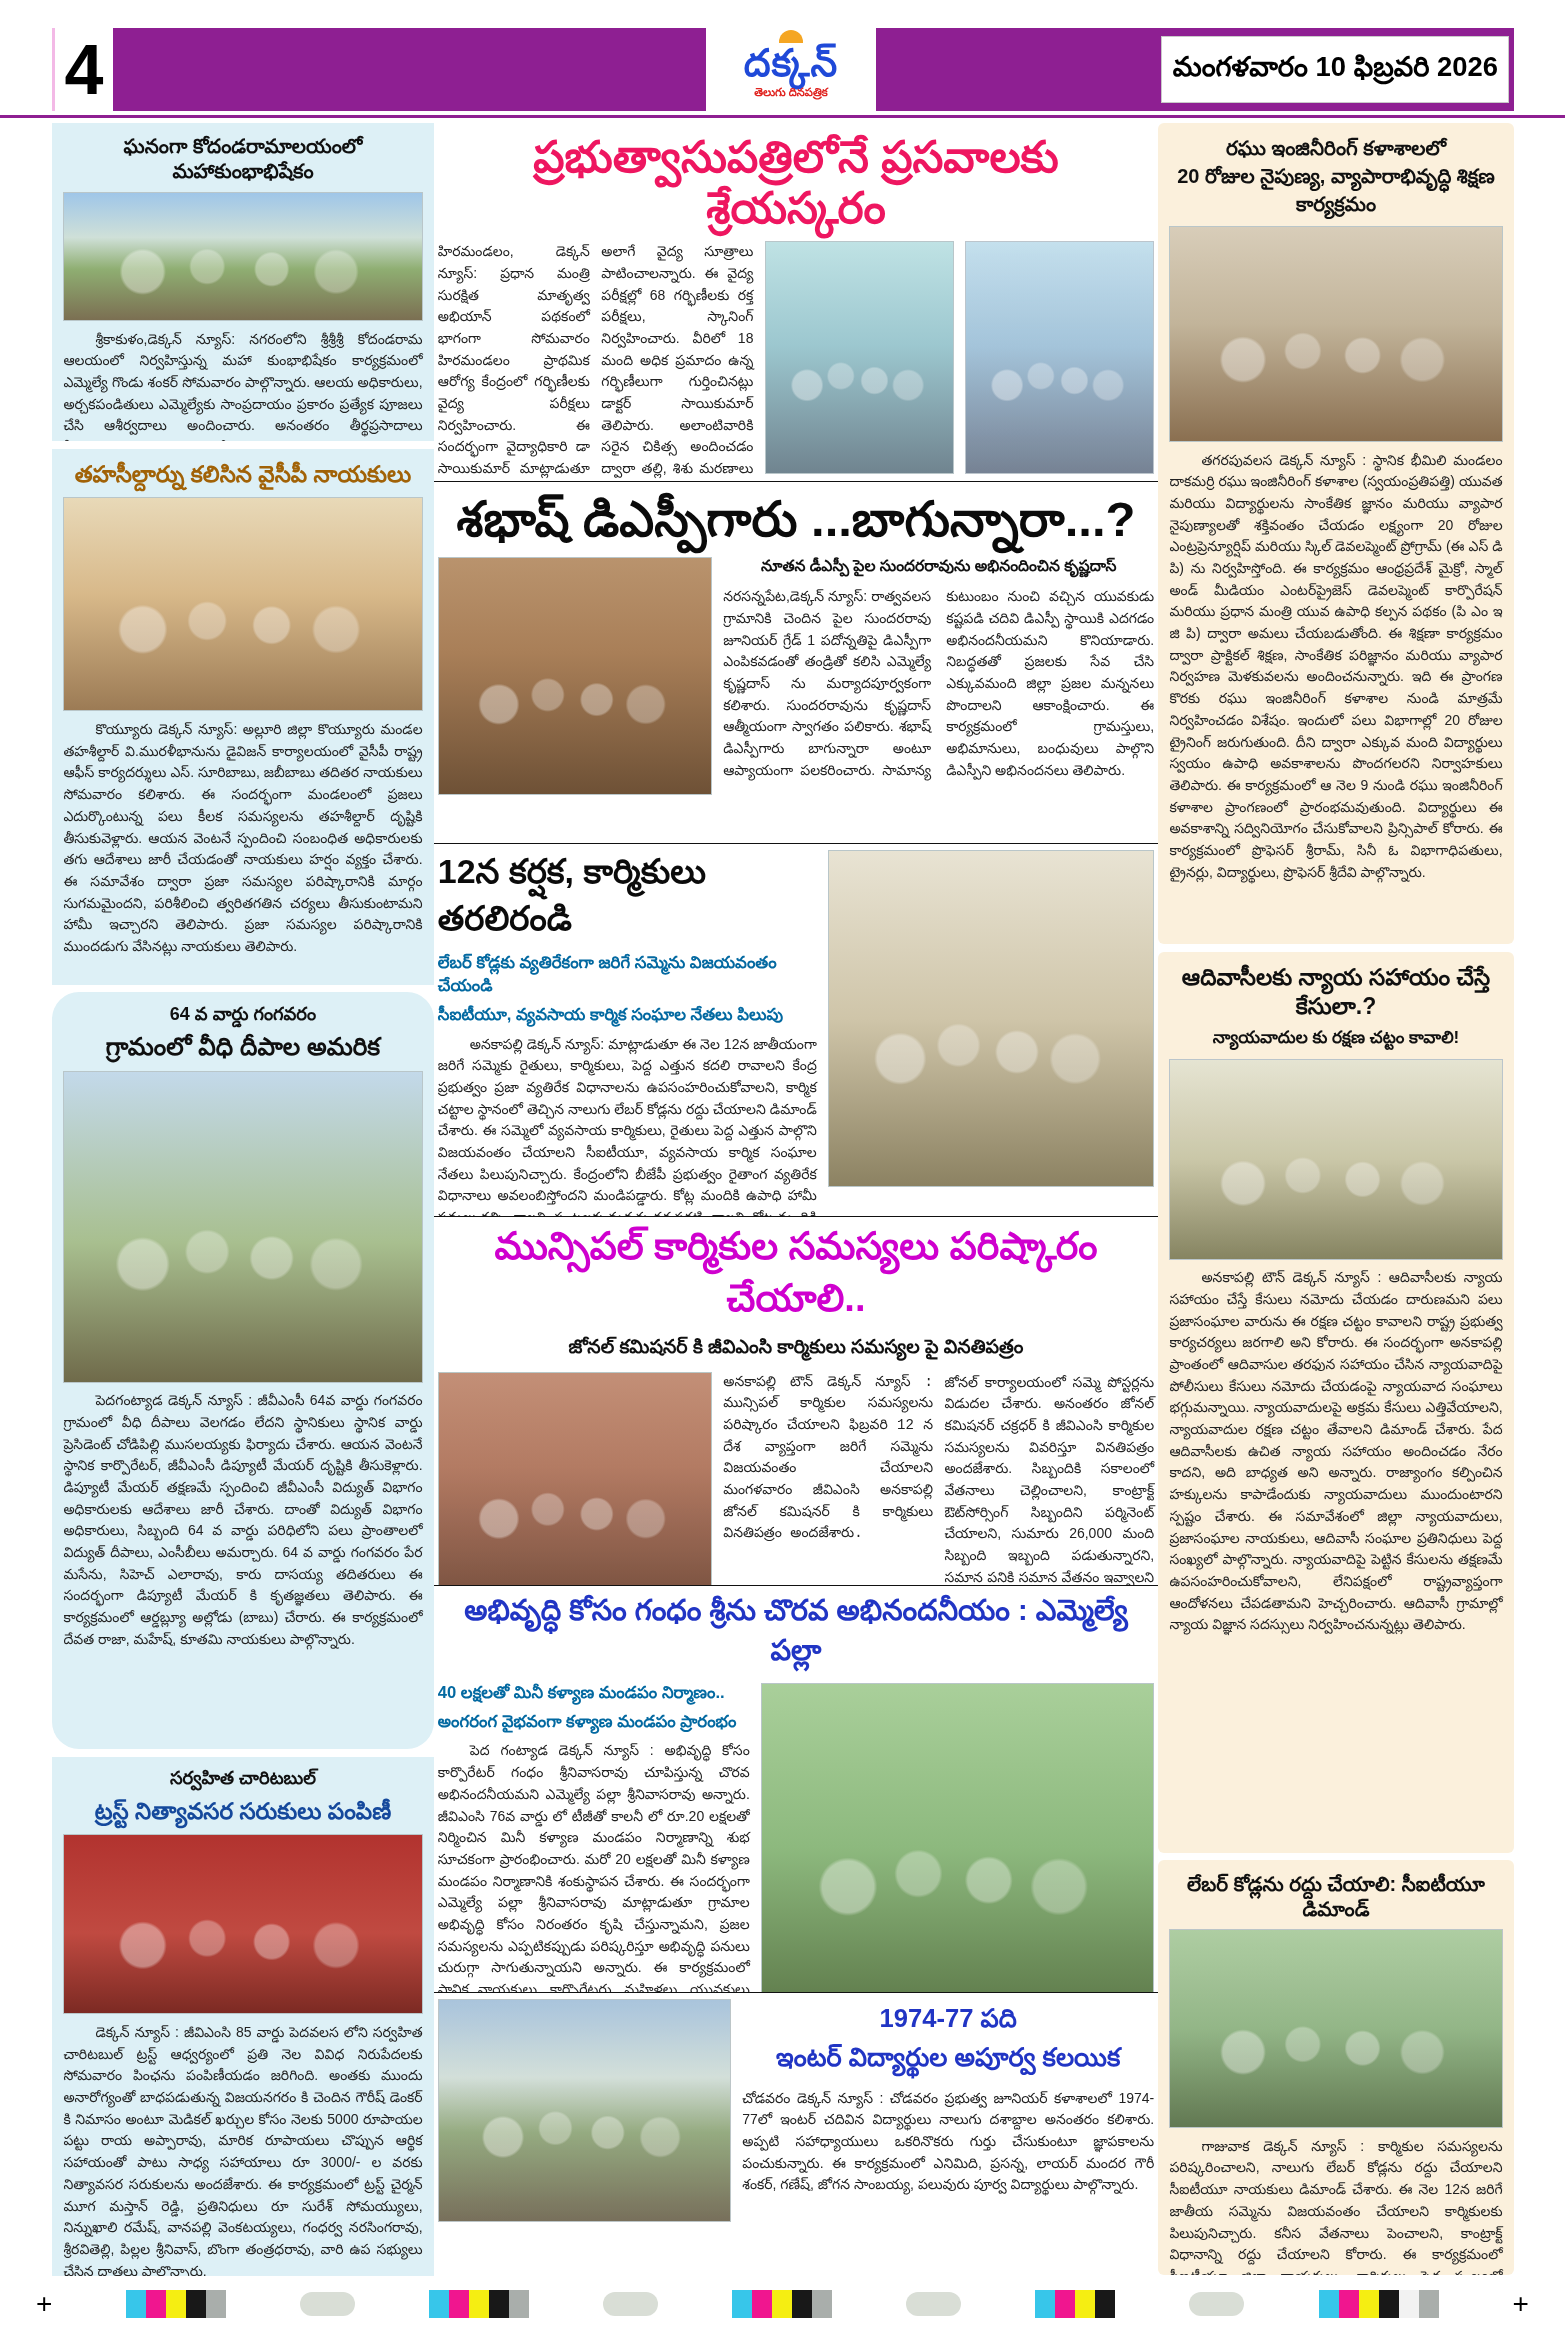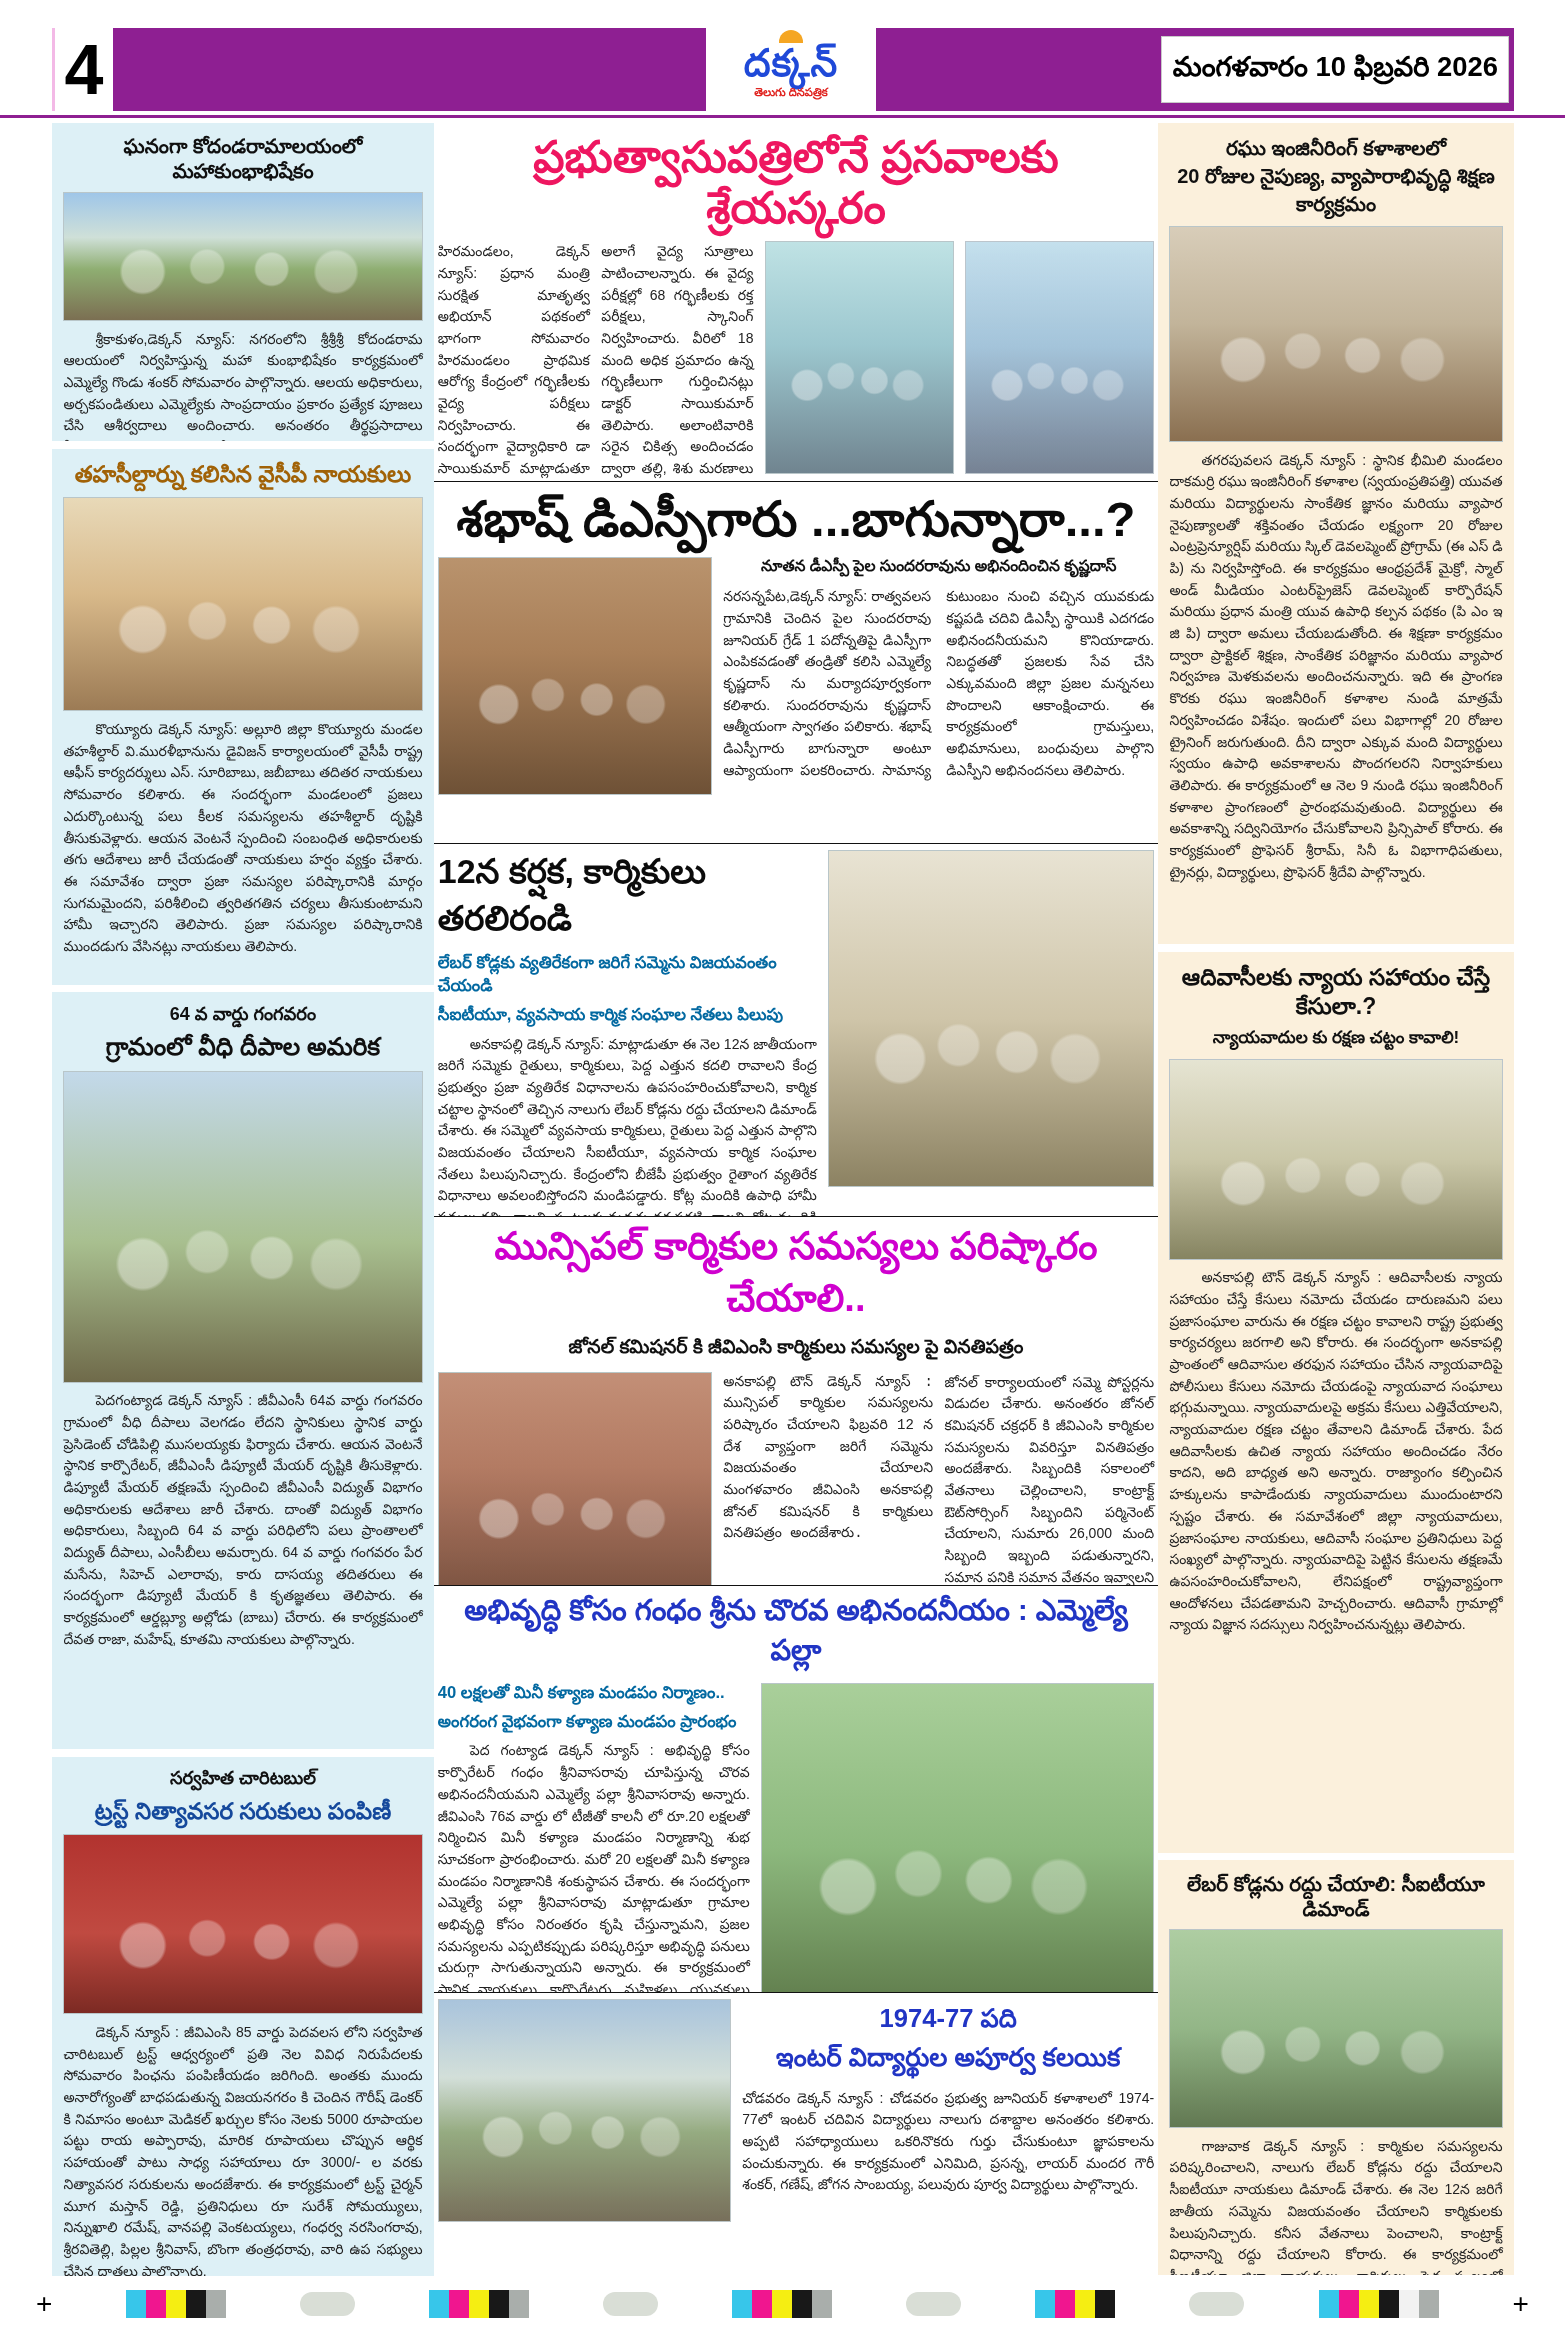--- a/index.html
+++ b/index.html
@@ -34,21 +34,21 @@
   .date-text { font-size:27.4px; font-weight:bold; color:#000; }
   .header-underline { position:absolute; top:115px; left:0; right:0; height:2.8px; background:#8e1f92; }
 
   
   .content { position:absolute; top:123px; left:52px; right:51px; height:2156px; display:flex; gap:0; }
   .col-left  { width:382px; display:flex; flex-direction:column; gap:7.6px; }
   .col-center{ flex:1; display:flex; flex-direction:column;align-items:flex-end; }
   .col-right { width:356px; display:flex; flex-direction:column; gap:7.6px; }
 
   .card { background:#ddf0f6; padding:9.5px 11.4px; overflow:hidden; }
-  .card-cream { background:#fbf0dc; padding:9.5px 11.4px; overflow:hidden; }
+  .card-cream { background:#fbf0dc; padding:9.5px 11.4px; overflow:hidden;border-radius:6px; }
 
   .kicker { text-align:center; font-weight:bold; font-size:18px; color:#111; margin:1.9px 0 3.8px; }
   .hl-black-sm { text-align:center; font-weight:bold; font-size:20px; color:#101010; line-height:1.25; margin:1.9px 0 7.6px; }
   .hl-blue-sm  { text-align:center; font-weight:bold; font-size:23px; color:#a16207; line-height:1.3; margin:1.9px 0 7.6px; }
   .body-txt { font-size:14px; line-height:1.55; text-align:justify; color:#222; text-indent:32px; }
   .body-txt.noind { text-indent:0; }
 
   .photo { width:100%; border:0.9px solid #b9c6c9; position:relative; overflow:hidden; }
   .photo::after {
     content:""; position:absolute; inset:0;
@@ -128,21 +128,21 @@
         <div class="photo p-outdoor" style="height:129px;"></div>
         <p class="body-txt" style="margin-top:7.6px;">శ్రీకాకుళం,డెక్కన్ న్యూస్: నగరంలోని శ్రీశ్రీశ్రీ కోదండరామ ఆలయంలో నిర్వహిస్తున్న మహా కుంభాభిషేకం కార్యక్రమంలో ఎమ్మెల్యే గొండు శంకర్ సోమవారం పాల్గొన్నారు. ఆలయ అధికారులు, అర్చకపండితులు ఎమ్మెల్యేకు సాంప్రదాయం ప్రకారం ప్రత్యేక పూజలు చేసి ఆశీర్వదాలు అందించారు. అనంతరం తీర్థప్రసాదాలు స్వీకరించారు. కార్యక్రమంలో పట్టణ ప్రముఖులు, కూటమి నాయకులు, భక్తులు, వివిధ ధార్మిక సంస్థల ప్రతినిధులు, తదితరులు పాల్గొన్నారు.</p>
       </div>
 
       <div class="card" style="height:536px;">
         <div class="hl-blue-sm">తహసీల్దార్ను కలిసిన వైసీపీ నాయకులు</div>
         <div class="photo p-office" style="height:214px;"></div>
         <p class="body-txt" style="margin-top:7.6px;">కొయ్యూరు డెక్కన్ న్యూస్: అల్లూరి జిల్లా కొయ్యూరు మండల తహశీల్దార్ వి.మురళీభానును డైవిజన్ కార్యాలయంలో వైసీపీ రాష్ట్ర ఆఫీస్ కార్యదర్శులు ఎస్. సూరిబాబు, జబీబాబు తదితర నాయకులు సోమవారం కలిశారు. ఈ సందర్భంగా మండలంలో ప్రజలు ఎదుర్కొంటున్న పలు కీలక సమస్యలను తహశీల్దార్ దృష్టికి తీసుకువెళ్లారు. ఆయన వెంటనే స్పందించి సంబంధిత అధికారులకు తగు ఆదేశాలు జారీ చేయడంతో నాయకులు హర్షం వ్యక్తం చేశారు. ఈ సమావేశం ద్వారా ప్రజా సమస్యల పరిష్కారానికి మార్గం సుగమమైందని, పరిశీలించి త్వరితగతిన చర్యలు తీసుకుంటామని హామీ ఇచ్చారని తెలిపారు. ప్రజా సమస్యల పరిష్కారానికి ముందడుగు వేసినట్లు నాయకులు తెలిపారు.</p>
       </div>
 
-      <div class="card" style="height:757px;">
+      <div class="card" style="height:757px;border-radius:27px;">
         <div class="kicker">64 వ వార్డు గంగవరం</div>
         <div class="hl-black-sm" style="font-size:24.6px;">గ్రామంలో వీధి దీపాల  అమరిక</div>
         <div class="photo p-street" style="height:312px;"></div>
         <p class="body-txt" style="margin-top:7.6px;">పెదగంట్యాడ డెక్కన్ న్యూస్ : జీవీఎంసీ 64వ వార్డు గంగవరం గ్రామంలో వీధి దీపాలు వెలగడం లేదని స్థానికులు స్థానిక వార్డు ప్రెసిడెంట్ చోడిపిల్లి ముసలయ్యకు ఫిర్యాదు చేశారు. ఆయన వెంటనే స్థానిక కార్పొరేటర్, జీవీఎంసీ డిప్యూటీ మేయర్ దృష్టికి తీసుకెళ్లారు. డిప్యూటీ మేయర్ తక్షణమే స్పందించి జీవీఎంసీ విద్యుత్ విభాగం అధికారులకు ఆదేశాలు జారీ చేశారు. దాంతో విద్యుత్ విభాగం అధికారులు, సిబ్బంది 64 వ వార్డు పరిధిలోని పలు ప్రాంతాలలో విద్యుత్ దీపాలు, ఎంసీబీలు అమర్చారు. 64 వ వార్డు గంగవరం పేర మసేను, సిహెచ్ ఎలారావు, కారు దాసయ్య తదితరులు ఈ సందర్భంగా డిప్యూటీ మేయర్ కి కృతజ్ఞతలు తెలిపారు. ఈ కార్యక్రమంలో ఆర్డబ్ల్యూ అల్లోడు (బాబు) చేరారు. ఈ కార్యక్రమంలో దేవత రాజా, మహేష్, కూతమి నాయకులు పాల్గొన్నారు.</p>
       </div>
 
       <div class="card" style="height:519px;">
         <div class="kicker">సర్వహిత చారిటబుల్</div>
         <div class="hl-blue-sm" style="color:#15499c;">ట్రస్ట్ నిత్యావసర సరుకులు పంపిణీ</div>
         <div class="photo p-redshut" style="height:180px;"></div>

